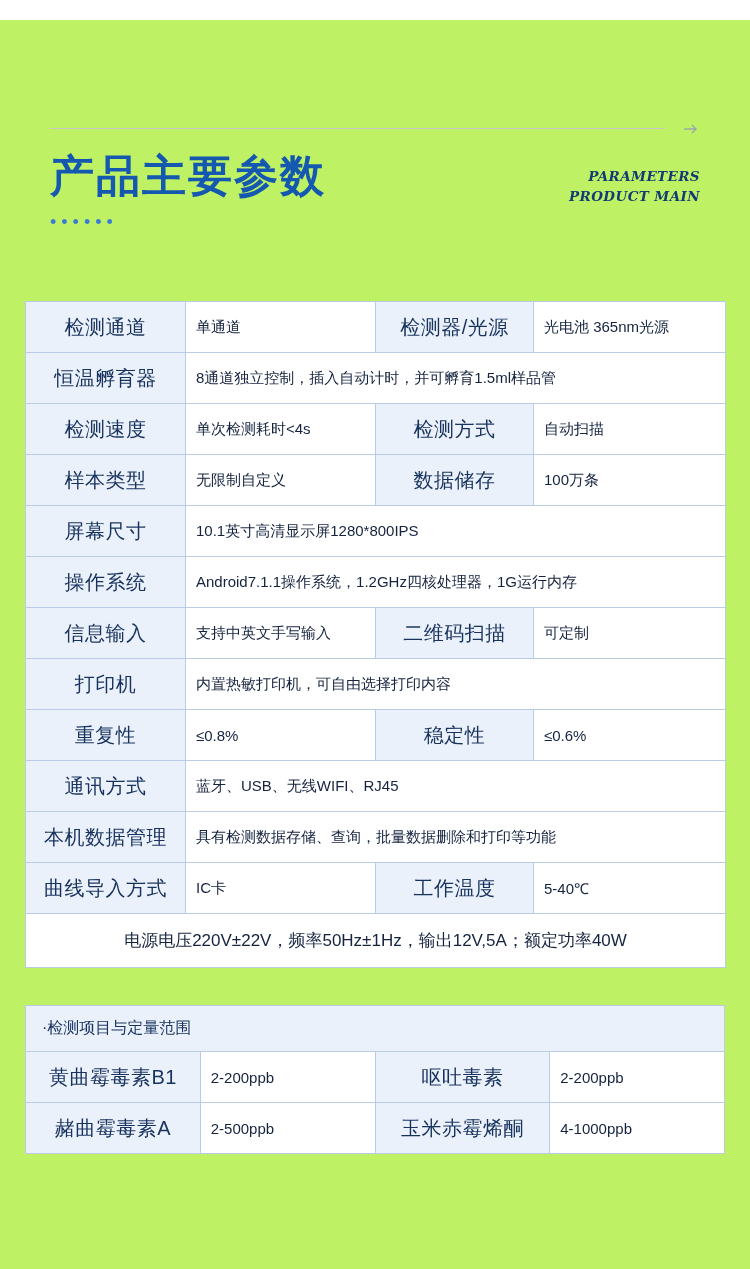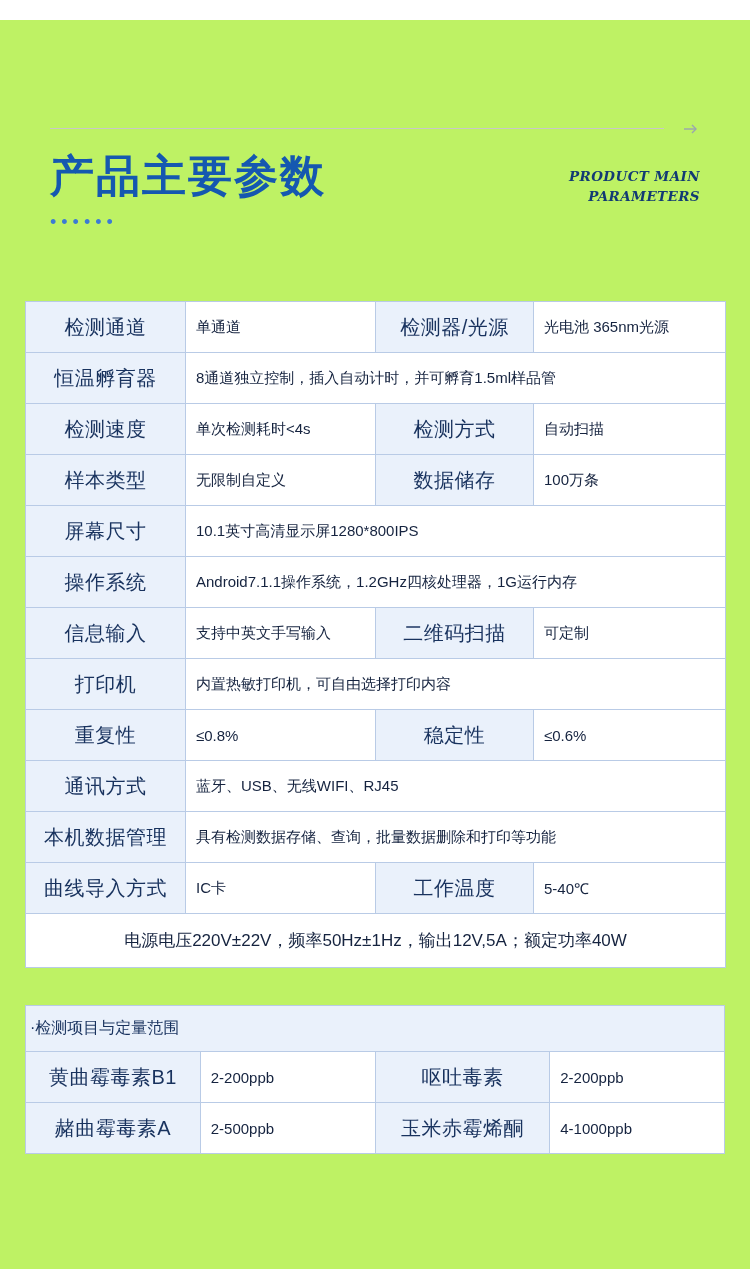--- a/index.html
+++ b/index.html
@@ -123,21 +123,21 @@
     text-align: center;
     font-size: 17px;
     color: #15233f;
     height: 54px;
   }
   td.section-head {
     background: #eaf1fb;
     text-align: left;
     font-size: 16px;
     color: #18325e;
-    padding-left: 4px;
+    padding-left: 16px;
     height: 46px;
   }
 
   .c1 { width: 160px; }
   .c2 { width: 190px; }
   .c3 { width: 158px; }
   .c4 { width: 192px; }
 </style>
 </head>
 <body>
@@ -152,22 +152,22 @@
         <polyline points="10,5 14,9 10,13" fill="none" stroke="#9aa4b0" stroke-width="1.4"></polyline>
       </svg>
     </div>
 
     <div class="title-block">
       <h1 class="title-cn">产品主要参数</h1>
       <div class="title-dots">••••••</div>
     </div>
 
     <div class="title-en">
+      <div>PARAMETERS</div>
       <div>PRODUCT MAIN</div>
-      <div>PARAMETERS</div>
     </div>
   </div>
 
   <div class="table-wrap" id="spec-table">
     <table>
       <tbody>
         <tr>
           <td class="lbl c1">检测通道</td>
           <td class="val c2">单通道</td>
           <td class="lbl c3">检测器/光源</td>

